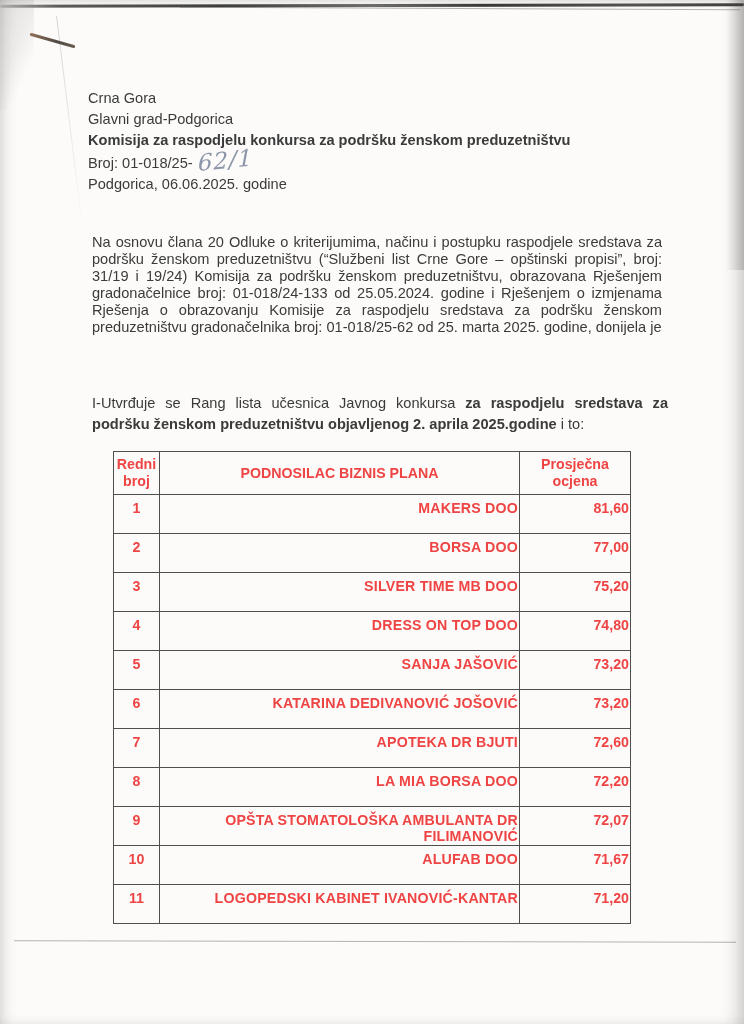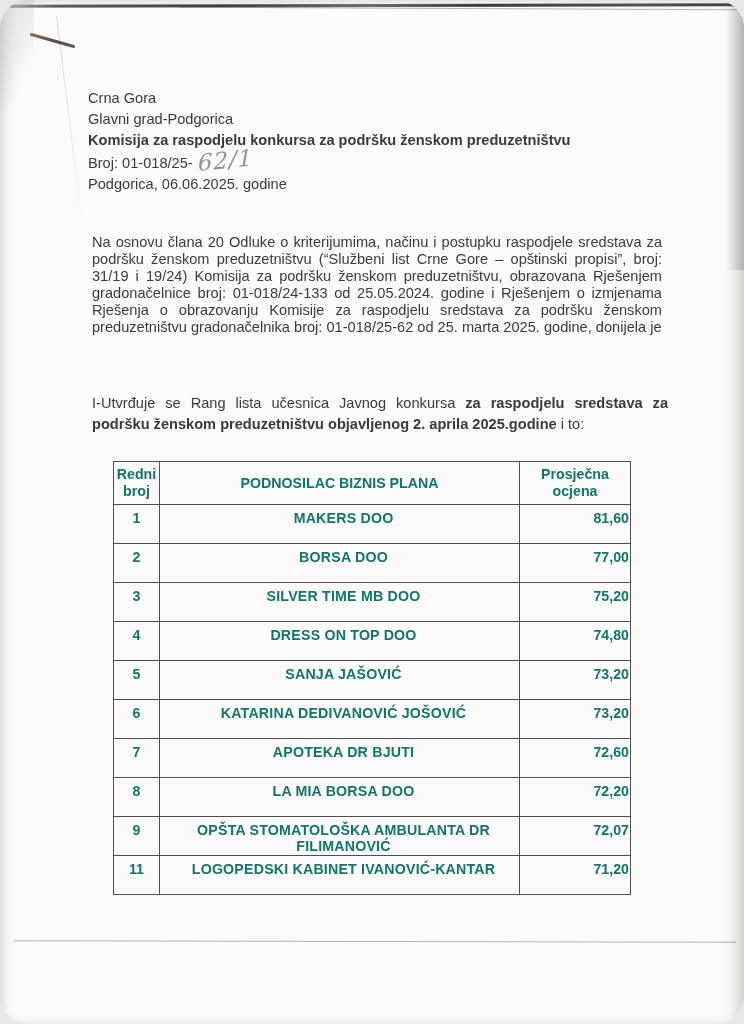--- a/index.html
+++ b/index.html
@@ -1,19 +1,19 @@
 <!DOCTYPE html>
 <html><head>
 <meta charset="utf-8">
 <style>
   html,body{margin:0;padding:0;background:#e8e7e5;}
   .scan{
     position:relative;width:744px;height:1024px;margin:0 auto;
     background:#fcfbf9;overflow:hidden;
-    font-family:"Liberation Sans",sans-serif;color:#3b3b3b;border-radius:28px;
+    font-family:"Liberation Sans",sans-serif;color:#3b3b3b;
   }
   
   .page-shading{position:absolute;inset:0;pointer-events:none;z-index:5;
     box-shadow:inset 10px 0 16px -10px rgba(70,70,68,.30),
                inset -13px 0 18px -9px rgba(70,70,68,.33),
                inset 0 6px 10px -8px rgba(70,70,68,.18);}
   .scan-top-line{position:absolute;top:4px;left:0;width:744px;height:3px;z-index:6;
     background:linear-gradient(90deg,#b0afad 0%,#5a5a58 8%,#3e3e3c 30%,#6d6d6b 50%,#383836 65%,#55534f 85%,#403f3d 100%);
     border-radius:2px;transform:rotate(-.1deg);}
   .scan-top-line2{position:absolute;top:8px;left:180px;width:560px;height:1px;z-index:6;
@@ -39,29 +39,29 @@
     color:#8d96a8;transform:rotate(-6deg) skewX(-6deg) translateY(3px);
     transform-origin:left center;letter-spacing:1px;}
   .intro{position:absolute;left:88px;top:230px;width:570px;margin:4px;
     font-size:14.6px;line-height:17px;text-align:justify;z-index:2;}
   .doc-title{position:absolute;left:88px;top:354px;width:570px;text-align:center;
     font-size:14.8px;font-weight:bold;letter-spacing:.3px;z-index:2;}
   .statement{position:absolute;left:88px;top:389px;width:576px;margin:4px;
     font-size:14.6px;line-height:21.2px;text-align:justify;z-index:2;}
   .statement .bold{font-weight:bold;}
   
-  table.rank-table{position:absolute;left:113px;top:461px;width:517px;z-index:2;
-    border-collapse:collapse;table-layout:fixed;color:#0f766e;}
+  table.rank-table{position:absolute;left:113px;top:451px;width:517px;z-index:2;
+    border-collapse:collapse;table-layout:fixed;color:#ef4444;}
   .rank-table th,.rank-table td{border:1px solid #4e4e4c;overflow:hidden;}
   .rank-table thead th{font-weight:bold;font-size:14.2px;text-align:center;
     vertical-align:middle;height:38px;line-height:17px;padding:2px;}
   .rank-table tbody td{height:32px;vertical-align:top;padding-top:5px;
     font-weight:bold;font-size:14.2px;line-height:16px;}
   .rank-table td.rank{text-align:center;}
-  .rank-table td.applicant{text-align:center;padding-left:9px;letter-spacing:.2px;}
+  .rank-table td.applicant{text-align:right;padding-left:9px;letter-spacing:.2px;}
   .rank-table td.score{text-align:right;}
   .col-rank{width:46px;}.col-applicant{width:360px;}.col-score{width:111px;}
 </style>
 </head>
 <body>
 
 <div class="scan">
 
   <div class="page-shading"></div>
   <div class="scan-top-line"></div>
@@ -140,20 +140,25 @@
         <td class="rank">8</td>
         <td class="applicant">LA MIA BORSA DOO</td>
         <td class="score">72,20</td>
       </tr>
       <tr>
         <td class="rank">9</td>
         <td class="applicant">OPŠTA STOMATOLOŠKA AMBULANTA DR FILIMANOVIĆ</td>
         <td class="score">72,07</td>
       </tr>
       <tr>
+        <td class="rank">10</td>
+        <td class="applicant">ALUFAB DOO</td>
+        <td class="score">71,67</td>
+      </tr>
+      <tr>
         <td class="rank">11</td>
         <td class="applicant">LOGOPEDSKI KABINET IVANOVIĆ-KANTAR</td>
         <td class="score">71,20</td>
       </tr>
     </tbody>
   </table>
 
 </div>
 
 </body></html>

